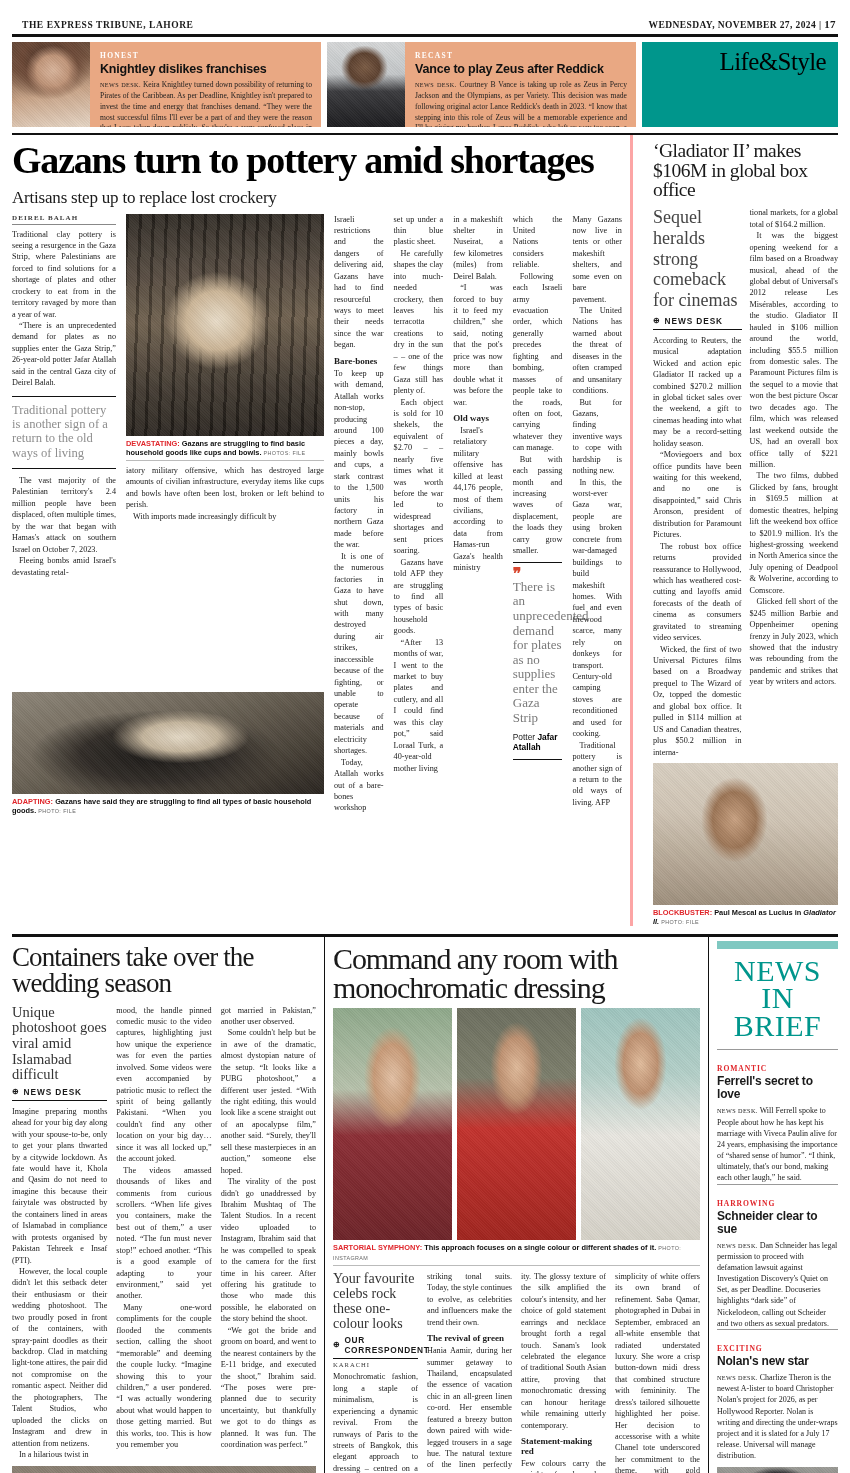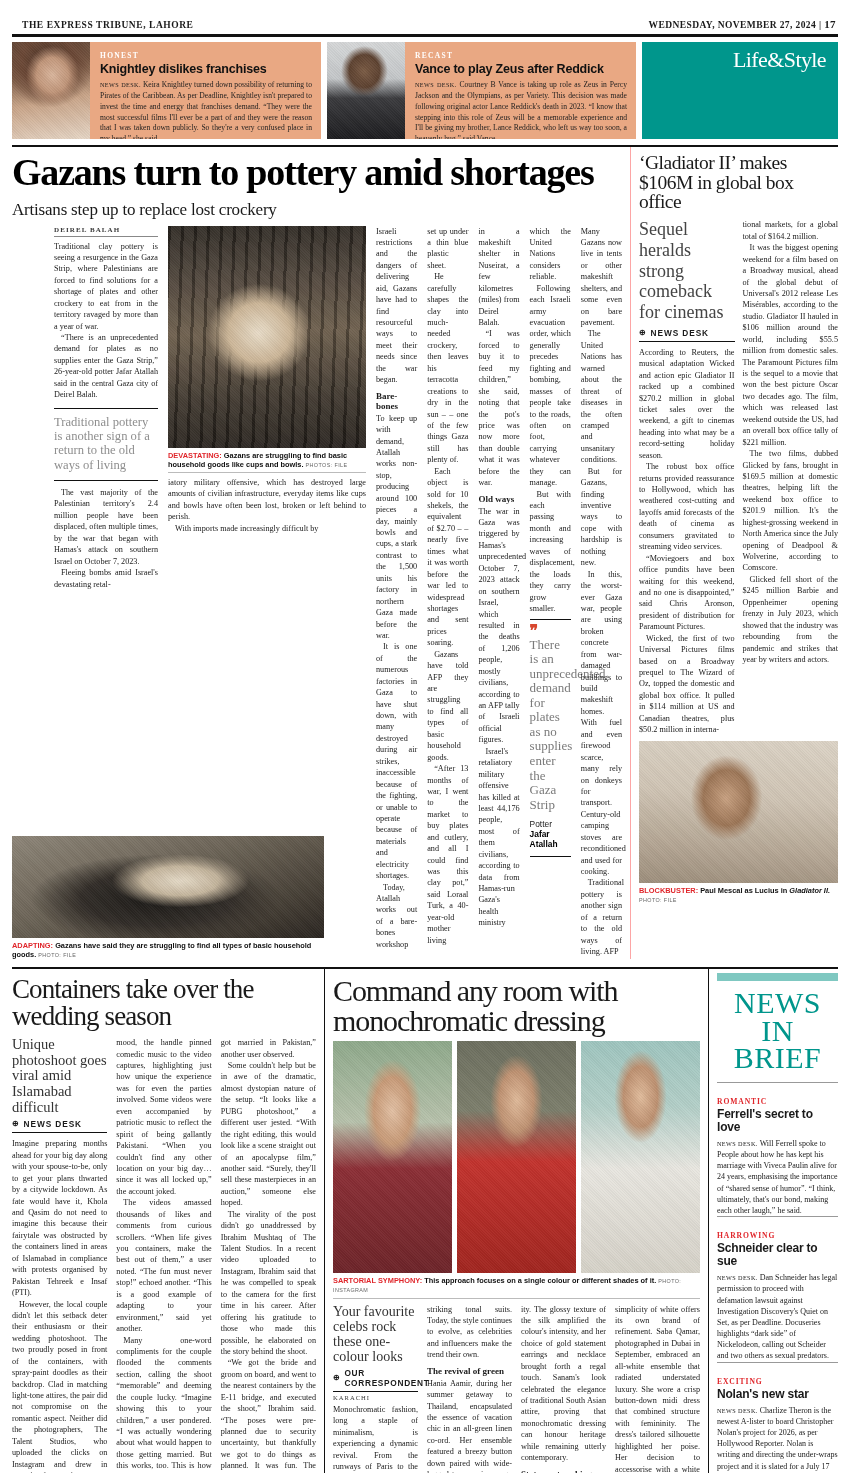--- a/index.html
+++ b/index.html
@@ -21,21 +21,21 @@
   }
   .masthead-left {
     font-size:9.5px; letter-spacing:.55px; font-weight:700;
     text-transform:uppercase; font-stretch:condensed;
   }
   .masthead-right { font-size:9.5px; letter-spacing:.4px; font-weight:700; text-transform:uppercase; }
   .masthead-right .pageno { font-size:11px; }
   .rule-thick { height:2.5px; background:#111; margin:0 2px; }
 
   
-  .teasers { display:flex; gap:6px; margin:5px 2px 0 2px; height:97px; }
+  .teasers { display:flex; gap:6px; margin:5px 2px 0 2px; height:85px; }
   .teaser { background:#e9a883; display:flex; flex:1; overflow:hidden; }
   .teaser-photo { width:78px; flex:0 0 78px; position:relative; overflow:hidden; background:#b8917d; }
   .teaser-body { padding:9px 9px 6px 10px; flex:1; min-width:0; }
   .kicker {
     font-size:7.5px; font-weight:700; letter-spacing:1.3px;
     text-transform:uppercase; color:#ffffff; margin-bottom:3px;
     font-family:"Liberation Serif", serif;
   }
   .teaser-head {
     font-family:"Liberation Sans", sans-serif;
@@ -44,30 +44,30 @@
   }
   .teaser-text {
     font-size:7.6px; line-height:1.42; color:#1d1d1d; text-align:justify;
   }
   .byline-inline { font-size:6.2px; letter-spacing:.4px; text-transform:uppercase; }
   .teaser-brand {
     flex:0 0 196px; background:#00968c; display:flex;
     align-items:flex-start; justify-content:flex-end; padding:7px 12px 0 0;
   }
   .brand-word {
-    color:#ffffff; font-size:22px; font-family:"Liberation Serif", serif;
+    color:#000000; font-size:25px; font-family:"Liberation Serif", serif;
     letter-spacing:-.6px; line-height:1;
   }
 
   
   .sec-rule { height:2.2px; background:#111; margin:6px 2px 0 2px; }
 
   .main-row { display:flex; margin:0 2px; }
   .lead-block { flex:1; min-width:0; padding-right:8px; }
-  .side-block { flex:0 0 208px; border-left:1px solid #fca5a5; padding-left:8px; }
+  .side-block { flex:0 0 208px; border-left:3px solid #fca5a5; padding-left:20px; }
 
   h1.headline {
     font-family:"Liberation Serif", serif;
     font-size:38px; line-height:.97; font-weight:700; letter-spacing:-1.2px;
     margin:7px 0 0 0; color:#000;
   }
   .deck {
     text-align:left; font-size:17px; margin:9px 0 6px 0;
     font-family:"Liberation Serif", serif; letter-spacing:-.2px;
   }
@@ -294,21 +294,21 @@
   <div class="sec-rule"></div>
 
   <div class="main-row">
 
     <div class="lead-block">
       <h1 class="headline">Gazans turn to pottery amid shortages</h1>
       <div class="deck">Artisans step up to replace lost crockery</div>
 
       <div class="cols" style="gap:10px;">
 
-        <div class="col" style="flex:0 0 104px;margin-left:42px;">
+        <div class="col" style="flex:0 0 104px;">
           <div class="dateline">DEIREL BALAH</div>
           <p class="body first">Traditional clay pottery is seeing a resurgence in the Gaza Strip, where Palestinians are forced to find solutions for a shortage of plates and other crockery to eat from in the territory ravaged by more than a year of war.</p>
           <p class="body">“There is an unprecedented demand for plates as no supplies enter the Gaza Strip,” 26-year-old potter Jafar Atallah said in the central Gaza city of Deirel Balah.</p>
           <div class="grey-quote">Traditional pottery is another sign of a return to the old ways of living</div>
           <p class="body">The vast majority of the Palestinian territory's 2.4 million people have been displaced, often multiple times, by the war that began with Hamas's attack on southern Israel on October 7, 2023.</p>
           <p class="body">Fleeing bombs amid Israel's devastating retal-</p>
         </div>
 
         <div class="col" style="flex:0 0 198px;">
           <div class="photo ph-pottery-main" style="height:222px;">
@@ -338,21 +338,20 @@
           <p class="body">He carefully shapes the clay into much-needed crockery, then leaves his terracotta creations to dry in the sun – – one of the few things Gaza still has plenty of.</p>
           <p class="body">Each object is sold for 10 shekels, the equivalent of $2.70 – – nearly five times what it was worth before the war led to widespread shortages and sent prices soaring.</p>
           <p class="body">Gazans have told AFP they are struggling to find all types of basic household goods.</p>
           <p class="body">“After 13 months of war, I went to the market to buy plates and cutlery, and all I could find was this clay pot,” said Loraal Turk, a 40-year-old mother living</p>
         </div>
 
         <div class="col">
           <p class="body first">in a makeshift shelter in Nuseirat, a few kilometres (miles) from Deirel Balah.</p>
           <p class="body">“I was forced to buy it to feed my children,” she said, noting that the pot's price was now more than double what it was before the war.</p>
           <div class="subhead">Old ways</div>
-          <p class="body first">The war in Gaza was triggered by Hamas's unprecedented October 7, 2023 attack on southern Israel, which resulted in the deaths of 1,206 people, mostly civilians, according to an AFP tally of Israeli official figures.</p>
           <p class="body">Israel's retaliatory military offensive has killed at least 44,176 people, most of them civilians, according to data from Hamas-run Gaza's health ministry</p>
         </div>
 
         <div class="col">
           <p class="body first">which the United Nations considers reliable.</p>
           <p class="body">Following each Israeli army evacuation order, which generally precedes fighting and bombing, masses of people take to the roads, often on foot, carrying whatever they can manage.</p>
           <p class="body">But with each passing month and increasing waves of displacement, the loads they carry grow smaller.</p>
           <div class="pull">
             <div class="pull-mark">❞</div>
             <div class="pull-text">There is an unprecedented demand for plates as no supplies enter the Gaza Strip</div>
@@ -387,22 +386,22 @@
     <div class="side-block">
       <h2 class="side-headline">‘Gladiator II’ makes $106M in global box office</h2>
       <div class="cols" style="gap:8px;">
         <div class="col">
           <div class="sub-deck">Sequel heralds strong comeback for cinemas</div>
           <div class="newsdesk">
             <span class="nd-glyph">⊕</span>
             <span>NEWS DESK</span>
           </div>
           <p class="body first">According to Reuters, the musical adaptation Wicked and action epic Gladiator II racked up a combined $270.2 million in global ticket sales over the weekend, a gift to cinemas heading into what may be a record-setting holiday season.</p>
+          <p class="body">“Moviegoers and box office pundits have been waiting for this weekend, and no one is disappointed,” said Chris Aronson, president of distribution for Paramount Pictures.</p>
           <p class="body">The robust box office returns provided reassurance to Hollywood, which has weathered cost-cutting and layoffs amid forecasts of the death of cinema as consumers gravitated to streaming video services.</p>
-          <p class="body">“Moviegoers and box office pundits have been waiting for this weekend, and no one is disappointed,” said Chris Aronson, president of distribution for Paramount Pictures.</p>
           <p class="body">Wicked, the first of two Universal Pictures films based on a Broadway prequel to The Wizard of Oz, topped the domestic and global box office. It pulled in $114 million at US and Canadian theatres, plus $50.2 million in interna-</p>
         </div>
         <div class="col">
           <p class="body first">tional markets, for a global total of $164.2 million.</p>
           <p class="body">It was the biggest opening weekend for a film based on a Broadway musical, ahead of the global debut of Universal's 2012 release Les Misérables, according to the studio. Gladiator II hauled in $106 million around the world, including $55.5 million from domestic sales. The Paramount Pictures film is the sequel to a movie that won the best picture Oscar two decades ago. The film, which was released last weekend outside the US, had an overall box office tally of $221 million.</p>
           <p class="body">The two films, dubbed Glicked by fans, brought in $169.5 million at domestic theatres, helping lift the weekend box office to $201.9 million. It's the highest-grossing weekend in North America since the July opening of Deadpool &amp; Wolverine, according to Comscore.</p>
           <p class="body">Glicked fell short of the $245 million Barbie and Oppenheimer opening frenzy in July 2023, which showed that the industry was rebounding from the pandemic and strikes that year by writers and actors.</p>
         </div>
       </div>
       <div class="photo ph-gladiator" style="height:142px; margin-top:5px;">

